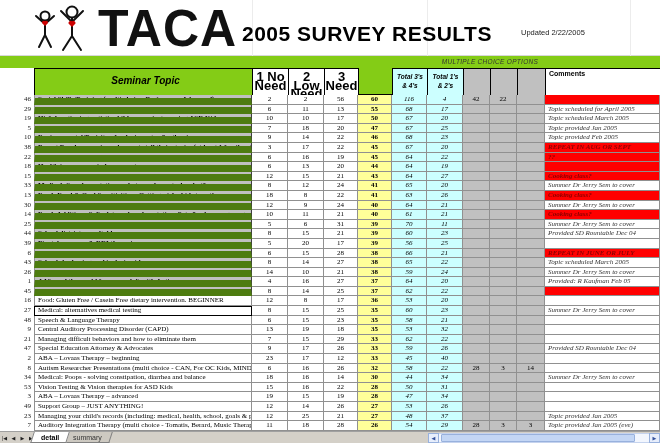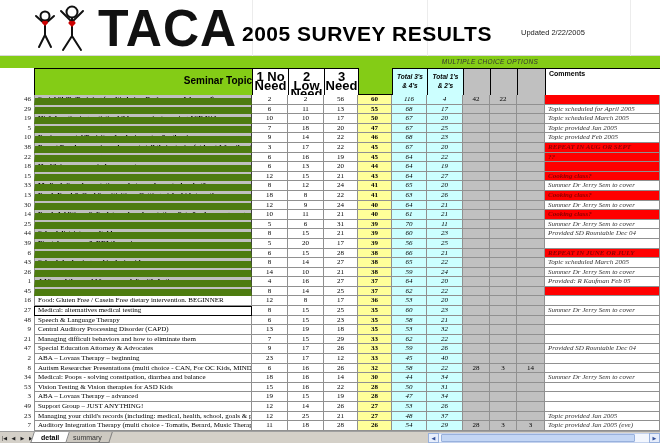--- a/index.html
+++ b/index.html
@@ -24,21 +24,21 @@
 
   
   .grid{display:grid;grid-template-columns:34px 218px 36px 36px 34px 34px 35px 36px 27px 27px 28px 115px;}
 
   
   #thead{height:27px;}
   #thead>div{border:1px solid #000;margin-right:-1px;overflow:hidden;}
   #thead .noborder{border:none;background:#fff;}
   .hc{font-weight:700;font-size:13px;line-height:8.5px;text-align:center;padding-top:4px;
       white-space:pre-line;background:#fff;}
-  #h-topic{font-size:10px;line-height:24px;text-align:right;padding:0 0 0 4px;font-weight:700;}
+  #h-topic{font-size:10px;line-height:24px;text-align:center;padding:0 0 0 4px;font-weight:700;font-style:italic;}
   .hc.yellow{background:#FFFF99;margin-top:26px;}
   .hc.cyan{background:#CCFFFF;font-style:italic;font-size:6.5px;}
   .hc.gray{background:#C0C0C0;}
   #h-comments{font-size:7px;font-weight:700;text-align:left;padding:1px 0 0 3px;background:#fff;}
 
   
   #tbody{width:660px;}
   .row{height:9.6px;}
   .row>div{border-right:1px solid #909090;border-bottom:1px solid #909090;
            font-family:"Liberation Serif",serif;font-size:7px;line-height:8.6px;

